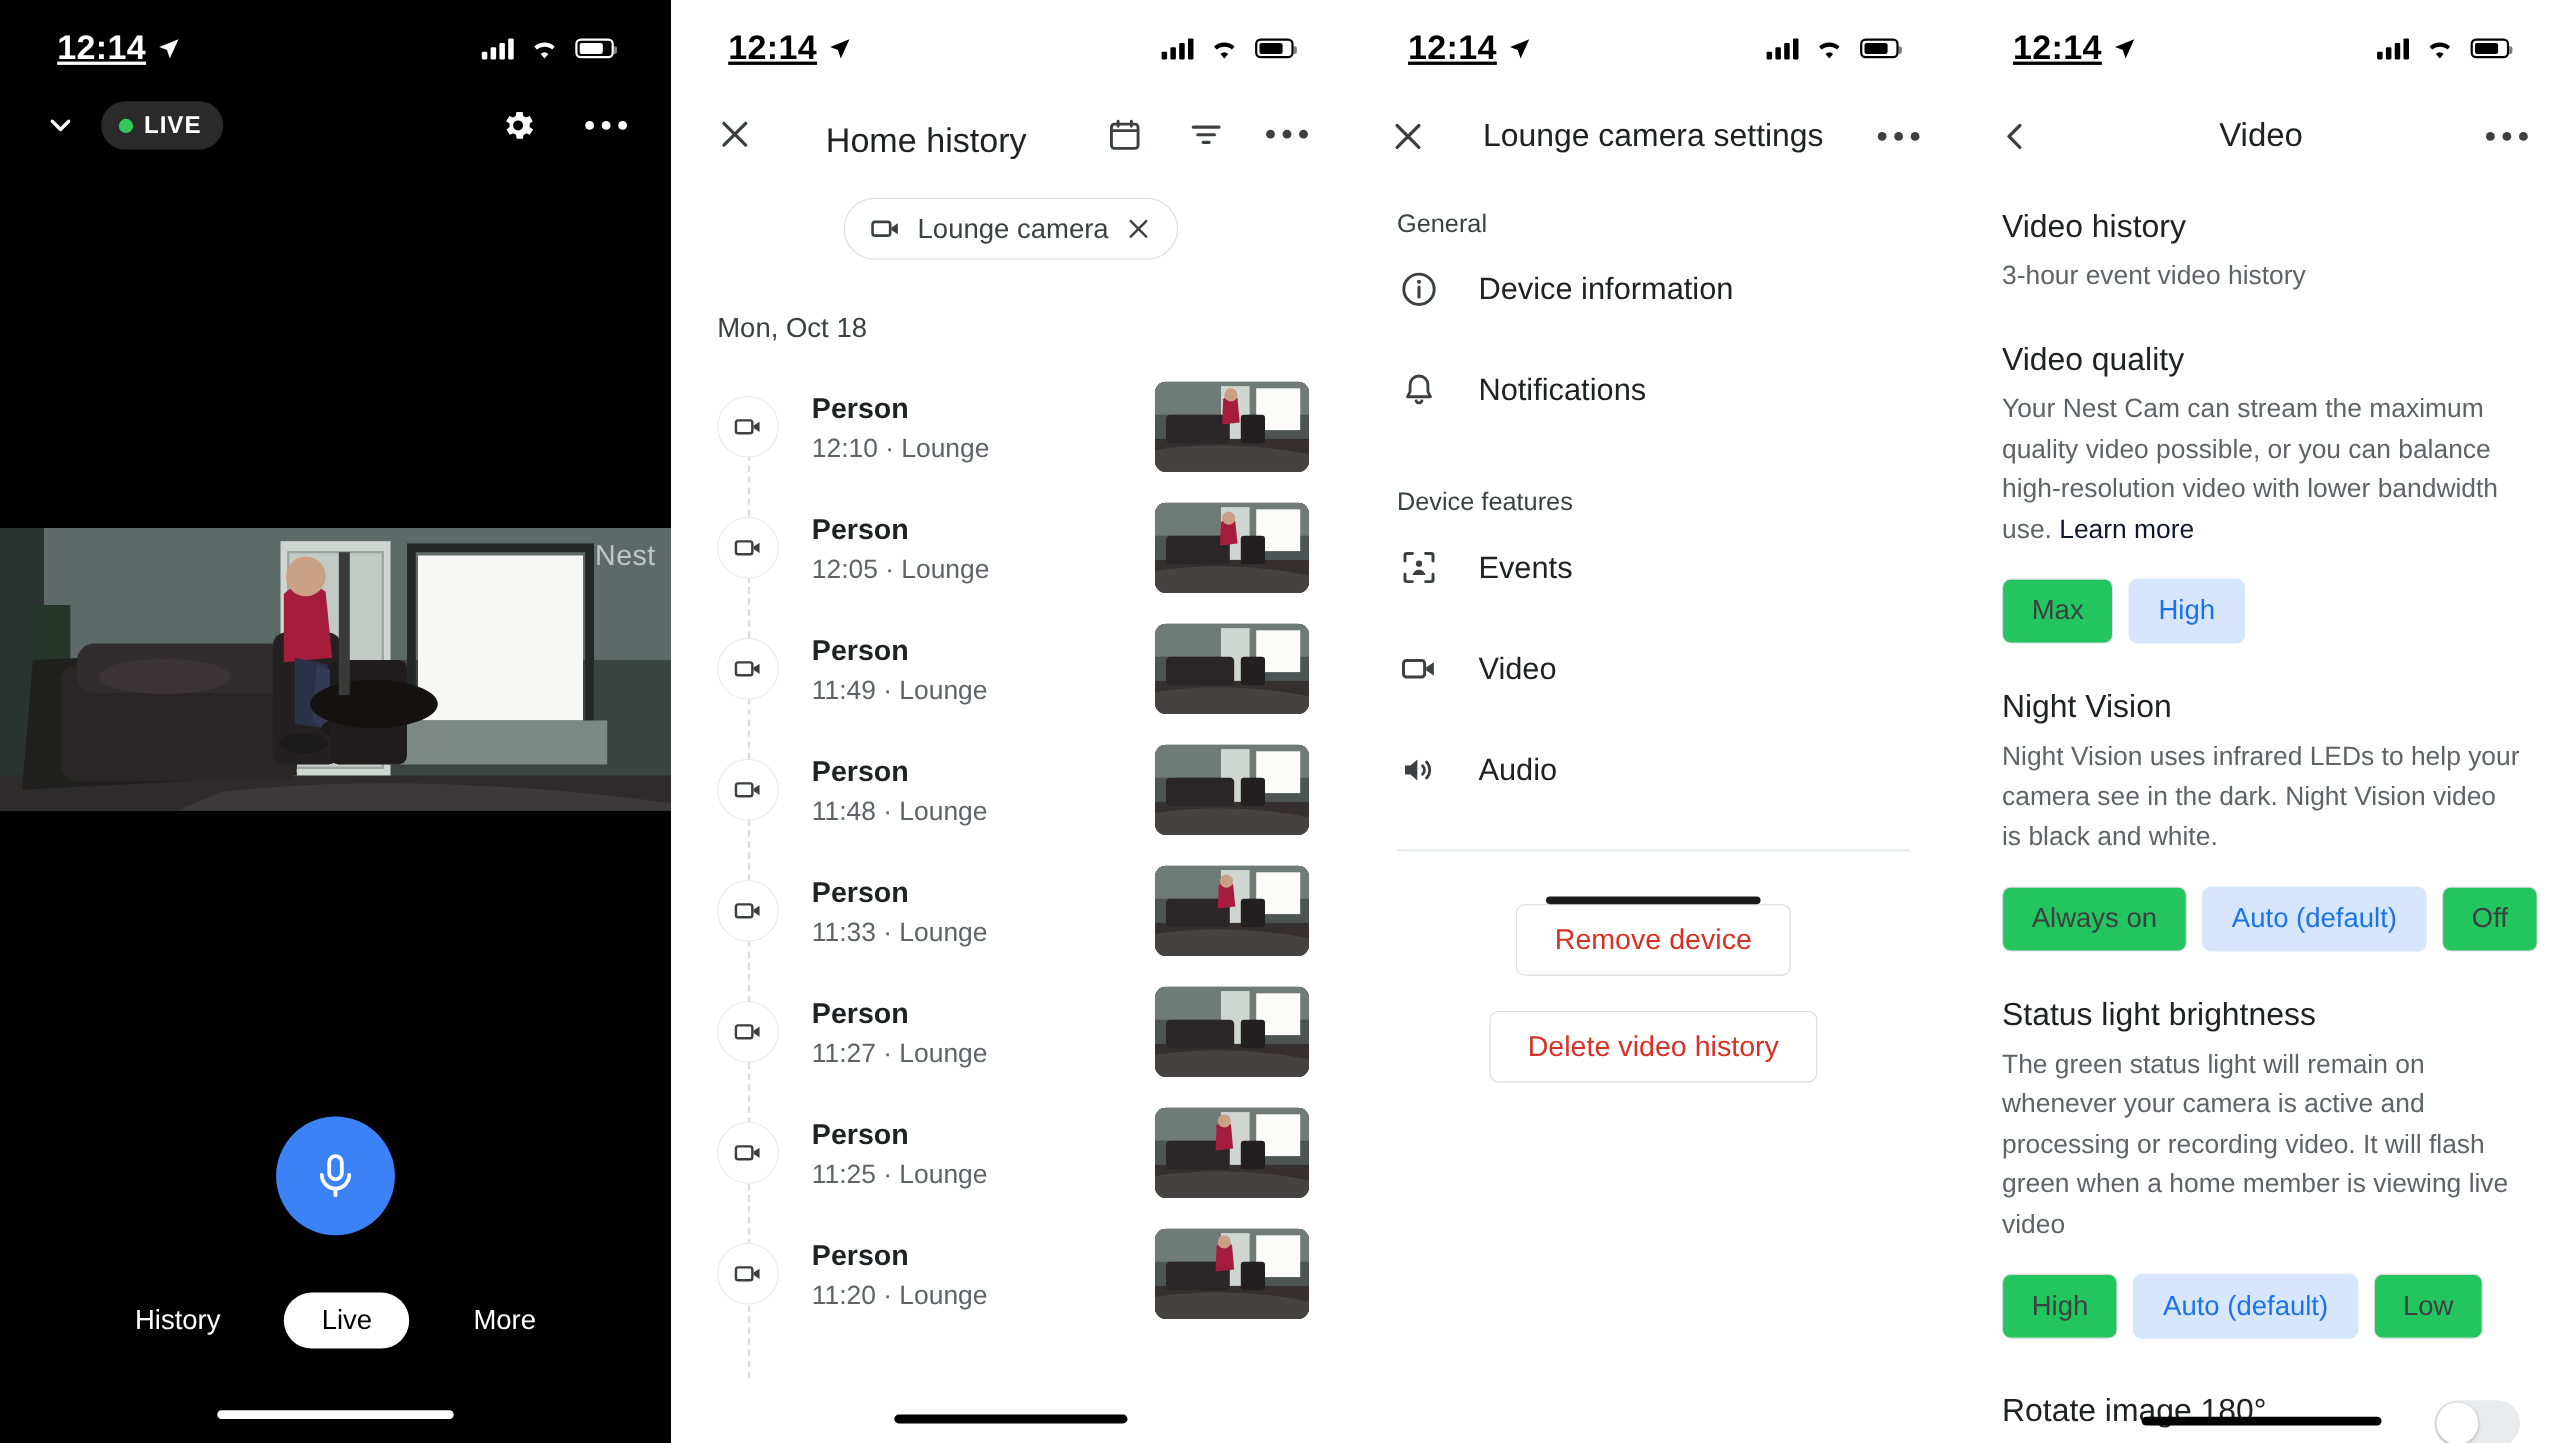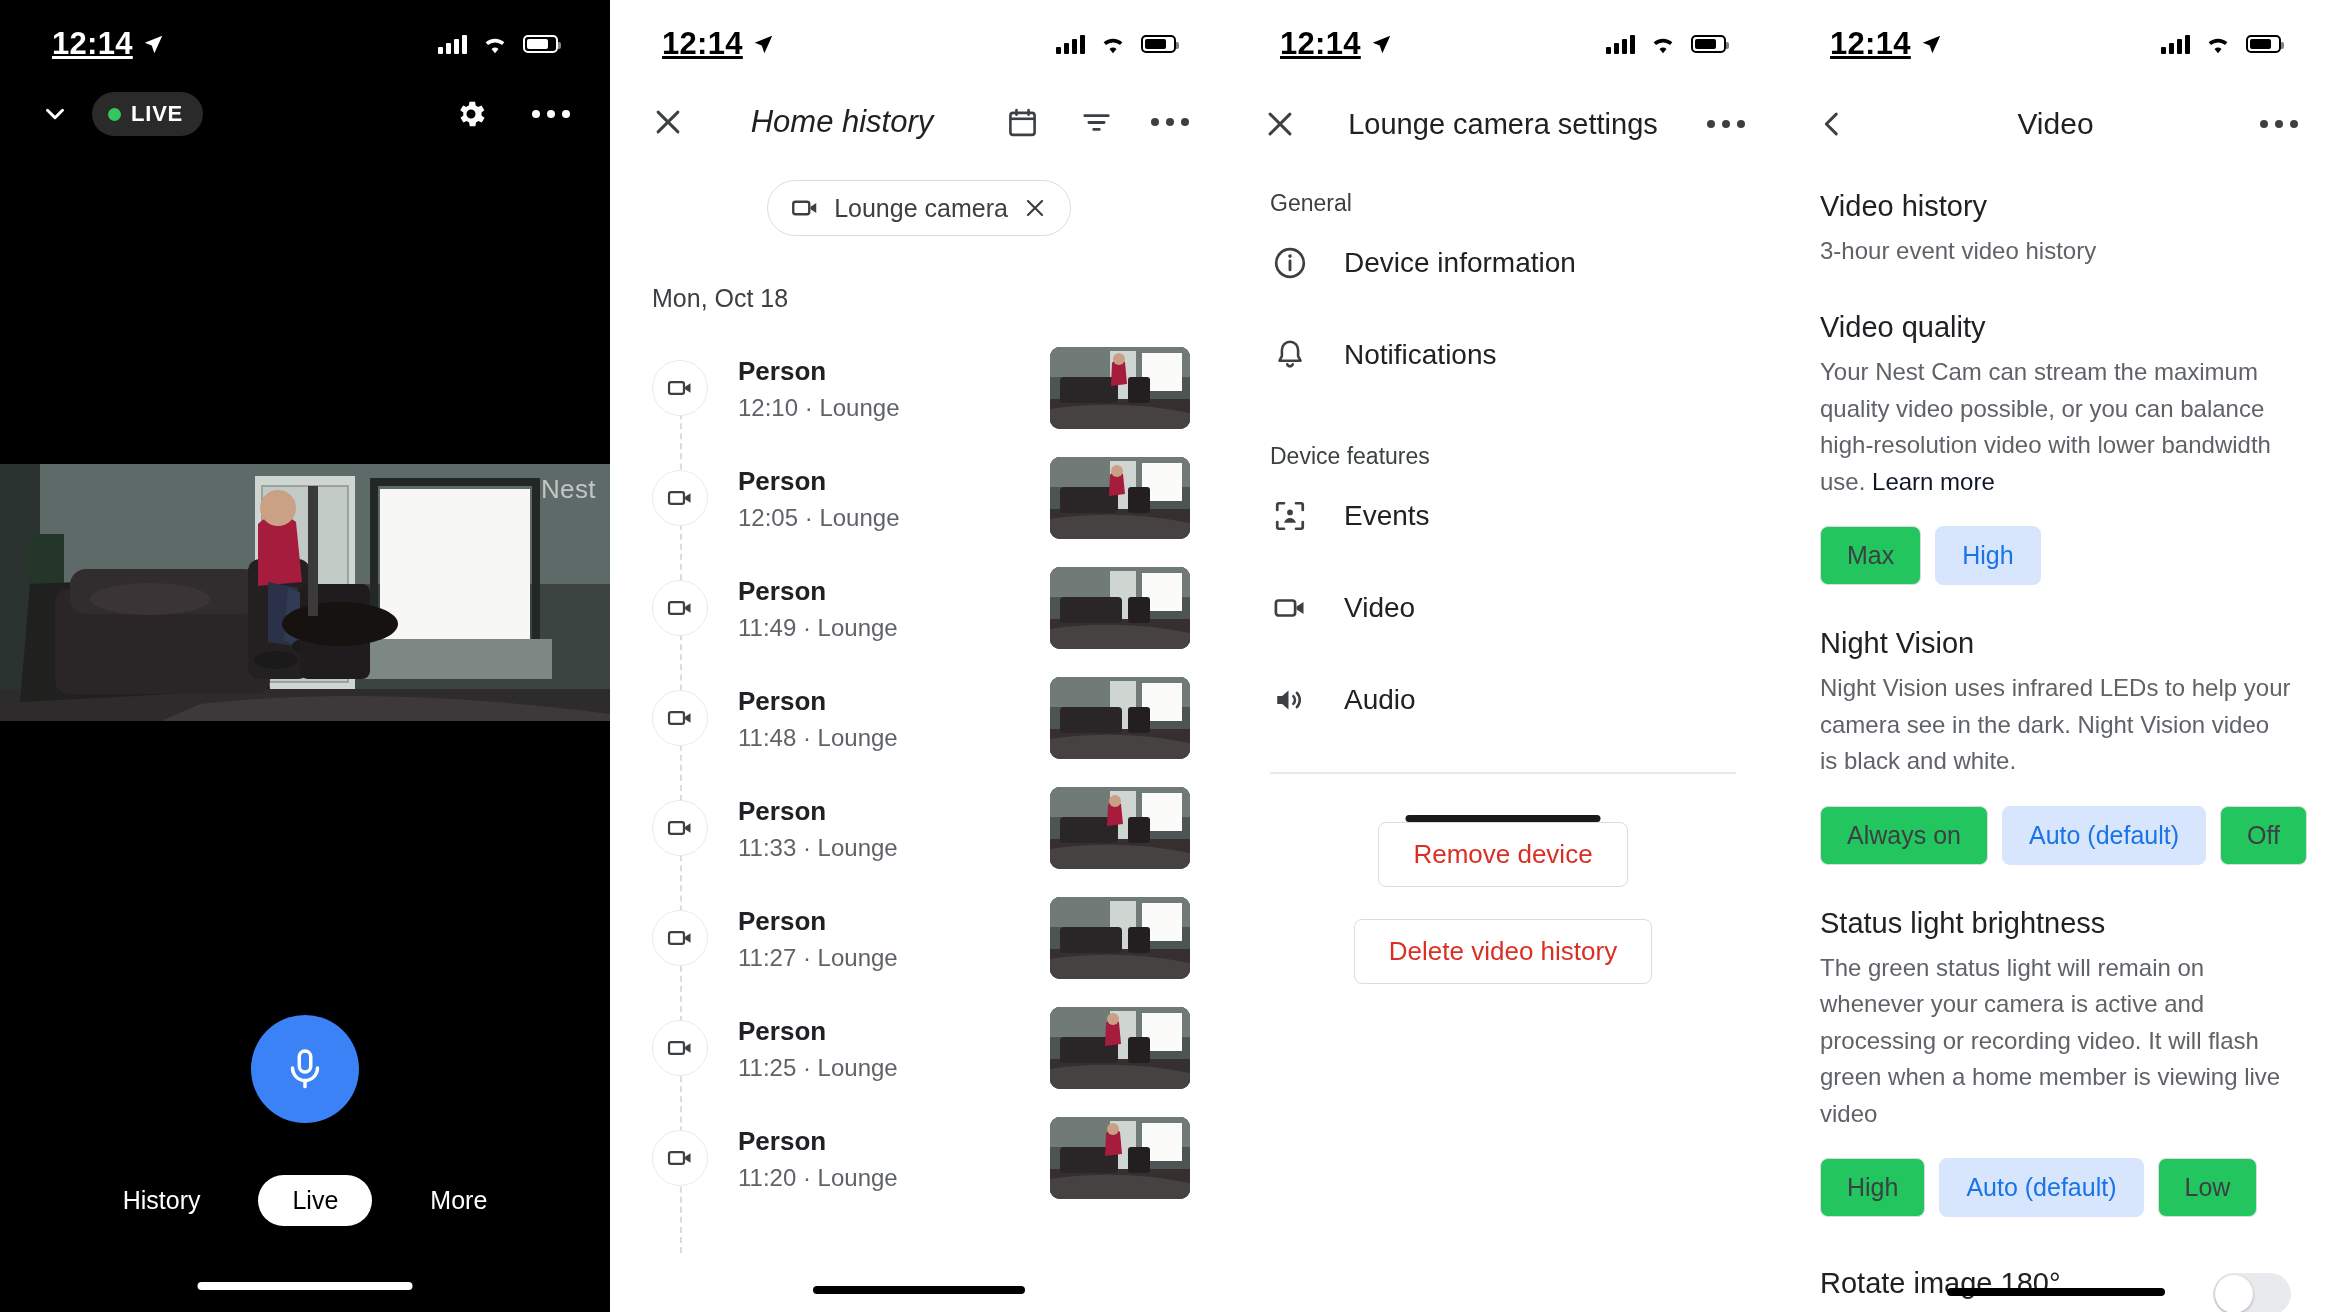--- a/index.html
+++ b/index.html
@@ -46,39 +46,39 @@
   .chev-down { width: 30px; height: 30px; }
   .live-pill { background:#2a2a2a; color:#fff; border-radius: 22px; padding: 9px 20px 9px 16px;
      display:flex; align-items:center; gap:10px; font-size: 22px; font-weight: 700; letter-spacing:.8px;}
   .live-dot { width: 13px; height: 13px; border-radius:50%; background:#34c759; display:block;}
   .p1-right { display:flex; align-items:center; gap: 44px;}
   .gear { width: 34px; height: 34px; }
   .dots3 { display:flex; gap:7px; align-items:center;}
   .dots3 i { width: 8px; height: 8px; border-radius:50%; background: currentColor; display:block;}
   .p1 .dots3 { color:#fff }
 
-  .videoframe { position:absolute; left:0; right:0; top: 464px; height: 257px; overflow:hidden; background:#0b0d0c;}
+  .videoframe { position:absolute; left:0; right:0; top: 480px; height: 257px; overflow:hidden; background:#0b0d0c;}
   .scene { position:absolute; inset:0; }
   .nest-wm { position:absolute; right: 14px; top: 10px; color: rgba(255,255,255,.62);
      font-size: 26px; letter-spacing: .4px; }
 
   .mic-btn { position:absolute; left:50%; transform:translateX(-50%); top: 1015px;
      width: 108px; height: 108px; border-radius:50%; background:#3b82f6;
      display:flex; align-items:center; justify-content:center; }
   .mic-btn svg { width: 46px; height: 46px; }
 
   .p1-tabs { position:absolute; left:0; right:0; top: 1175px; display:flex; justify-content:center;
      align-items:center; gap: 44px; color:#fff; font-size: 25px;}
   .p1-tabs .tab { padding: 10px 14px; }
   .p1-tabs .tab.active { background:#fff; color:#000; border-radius: 26px; padding: 11px 34px; font-weight:500;}
   .homebar { position:absolute; bottom: 22px; left:50%; transform:translateX(-50%);
      width: 215px; height: 8px; border-radius:5px; background:#fff;}
 
   
-  .p2-header { display:flex; align-items:center; padding: 20px 34px 0 34px; gap: 0; font-style: italic; }
+  .p2-header { display:flex; align-items:flex-end; padding: 20px 34px 0 34px; gap: 0; }
   .ic-btn { width: 48px; height: 48px; display:flex; align-items:center; justify-content:center; color:#3c4043;}
   .p2-title { flex: 1; text-align:center; font-size: 31px; color:#202124; font-weight: 400; margin-left: -6px;}
   .p2-hdr-right { display:flex; align-items:center; gap: 26px; }
 
   .chip-row { display:flex; justify-content:center; margin-top: 34px; }
   .chip { border: 1.6px solid #dadce0; border-radius: 30px; padding: 12px 22px;
      display:flex; align-items:center; gap: 14px; font-size: 25px; color:#3c4043; background:#fff;}
 
   .daylabel { margin: 48px 0 0 42px; font-size: 25px; color:#3c4043; font-weight: 500;}
 

